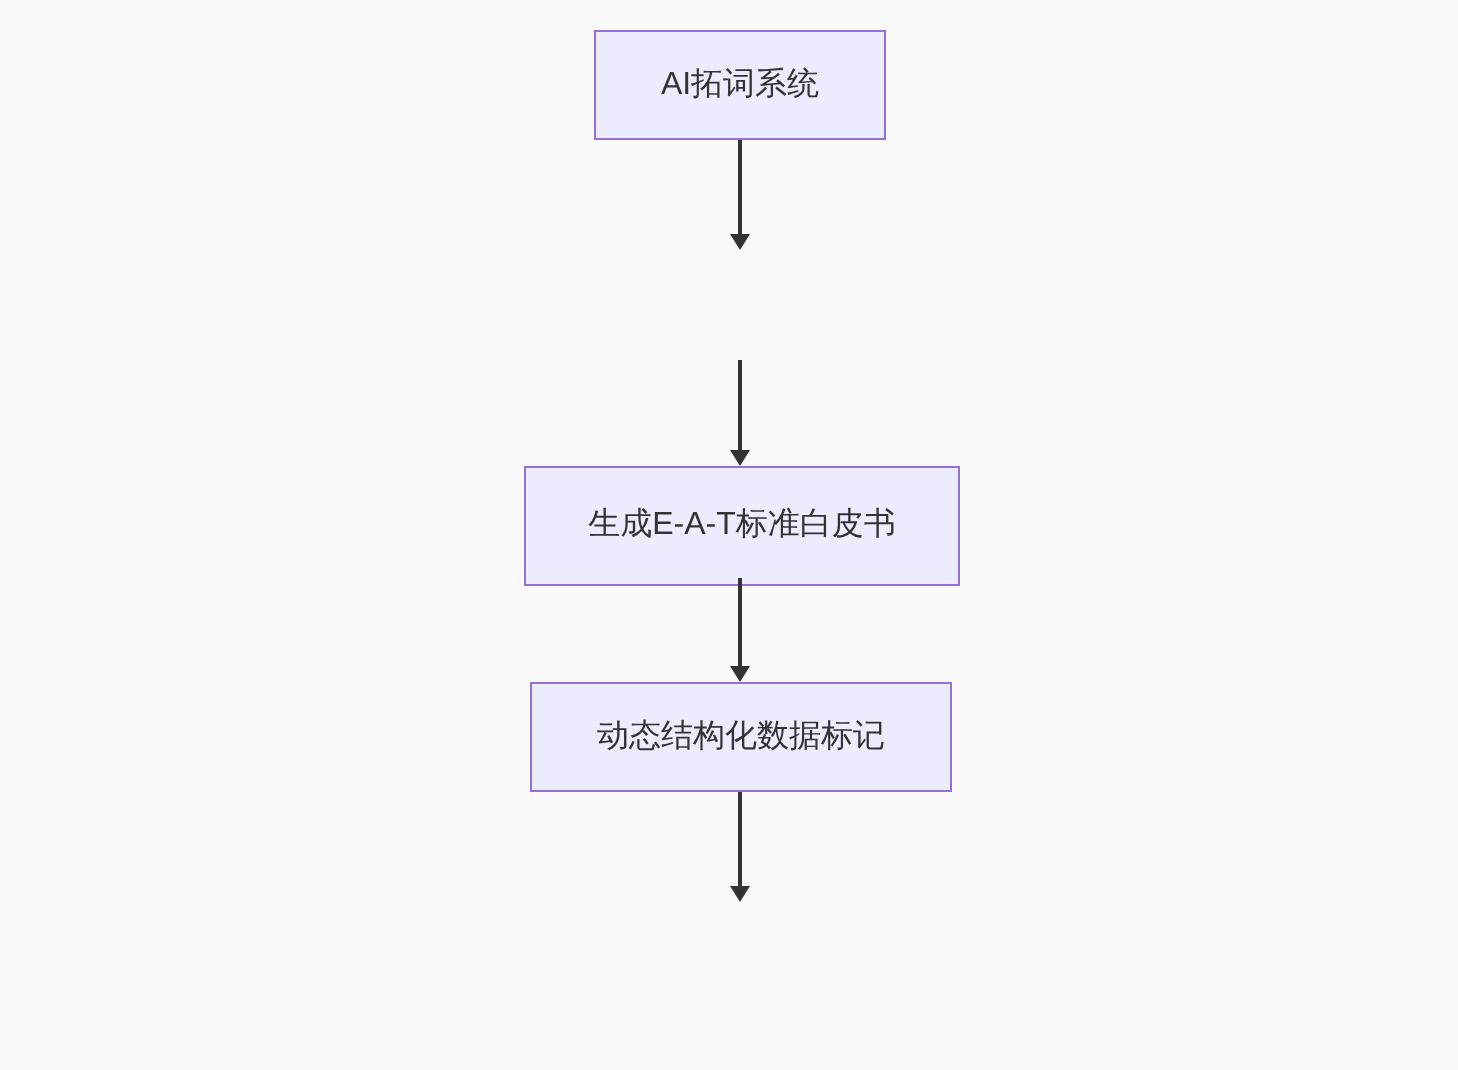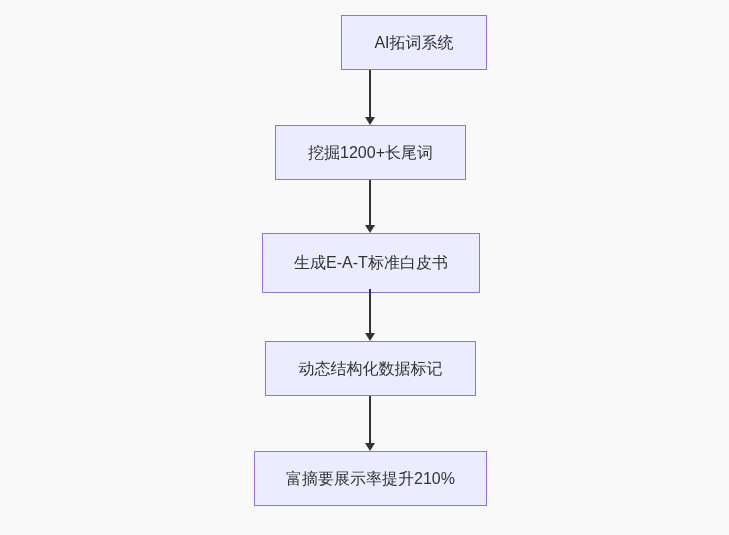--- a/index.html
+++ b/index.html
@@ -30,21 +30,21 @@
     border: 1px solid var(--node-border);
     color: var(--text);
     display: flex;
     align-items: center;
     justify-content: center;
     font-size: 16px;
     line-height: 1.2;
     text-align: center;
     white-space: nowrap;
   }
-  .node-1 { left: 297px; top: 15px;  width: 146px; height: 55px; margin-left: 44px; }
+  .node-1 { left: 297px; top: 15px;  width: 146px; height: 55px; }
   .node-2 { left: 275px; top: 125px; width: 191px; height: 55px; }
   .node-3 { left: 262px; top: 233px; width: 218px; height: 60px; }
   .node-4 { left: 265px; top: 341px; width: 211px; height: 55px; }
   .node-5 { left: 254px; top: 451px; width: 233px; height: 55px; }
   .edge-line {
     position: absolute;
     left: 369px;
     width: 2px;
     background: var(--arrow);
   }
@@ -71,38 +71,32 @@
 
 <div class="canvas">
 
   <div class="node node-1">
     <span>AI拓词系统</span>
   </div>
 
   <div class="edge-line line-1"></div>
   <div class="edge-head head-1"></div>
 
-  <div class="node node-2">
-    <span>挖掘1200+长尾词</span>
-  </div>
 
   <div class="edge-line line-2"></div>
   <div class="edge-head head-2"></div>
 
   <div class="node node-3">
     <span>生成E-A-T标准白皮书</span>
   </div>
 
   <div class="edge-line line-3"></div>
   <div class="edge-head head-3"></div>
 
   <div class="node node-4">
     <span>动态结构化数据标记</span>
   </div>
 
   <div class="edge-line line-4"></div>
   <div class="edge-head head-4"></div>
 
-  <div class="node node-5">
-    <span>富摘要展示率提升210%</span>
-  </div>
 
 </div>
 
 </body></html>

